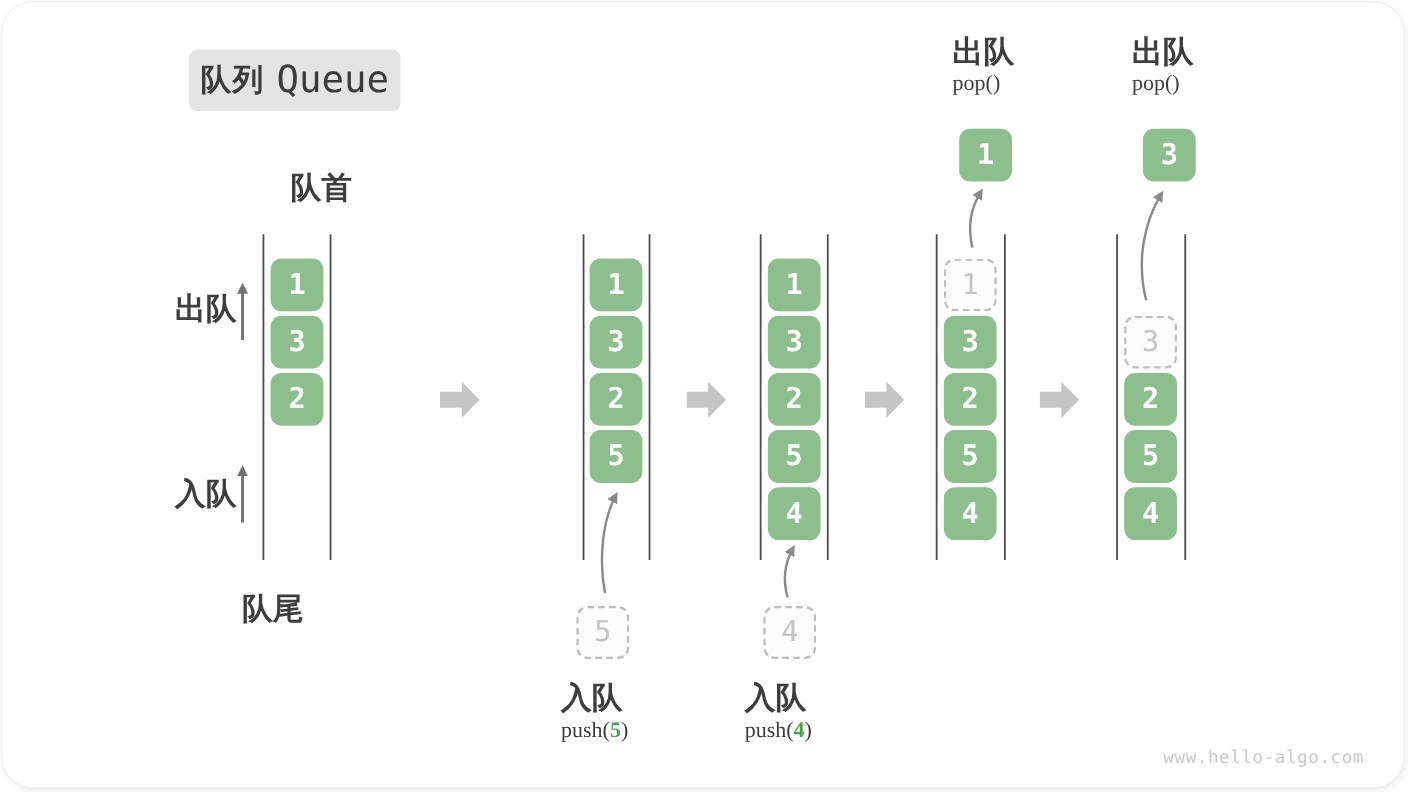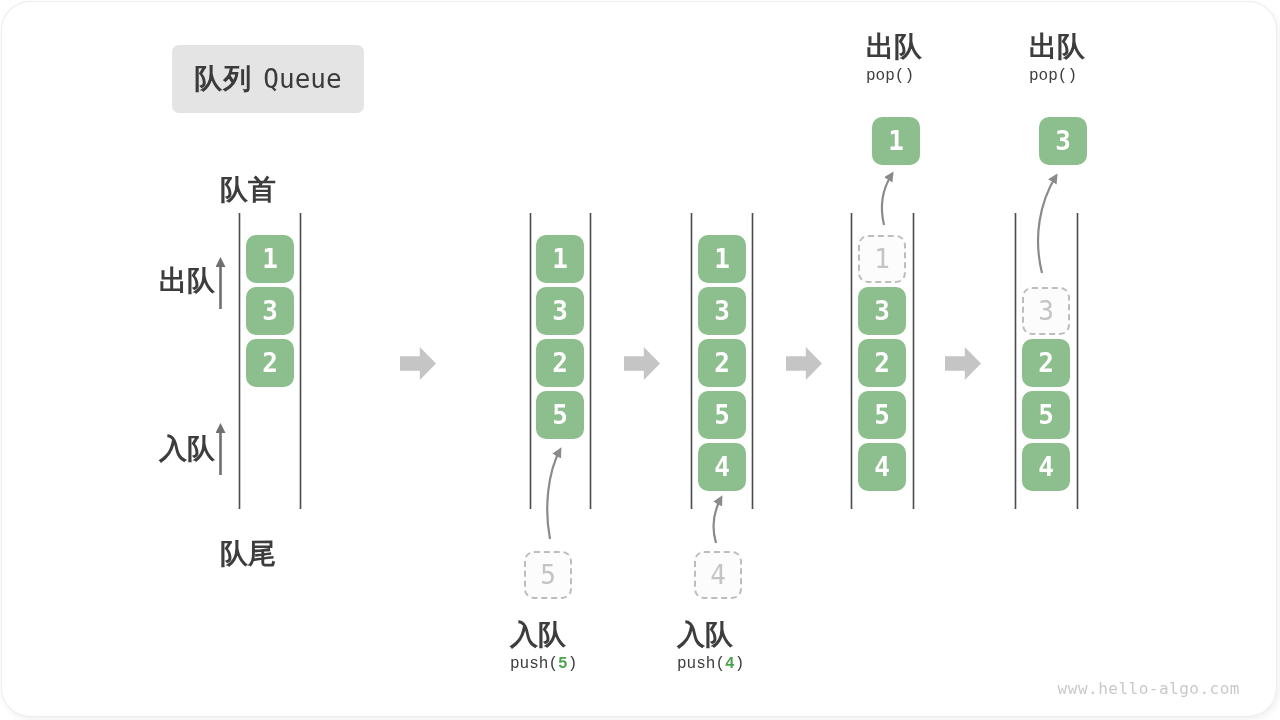--- a/index.html
+++ b/index.html
@@ -3,28 +3,28 @@
 <meta charset="utf-8">
 <style>
   html,body{margin:0;padding:0;background:#ffffff;}
   body{width:1280px;height:720px;position:relative;overflow:hidden;
        font-family:"Liberation Sans","DejaVu Sans",sans-serif;}
   .card{position:absolute;left:2px;top:2px;width:1274px;height:714px;
         background:#ffffff;border-radius:28px;
         box-shadow:0 0 0 1px #ededed,2px 3px 8px rgba(0,0,0,.07);}
   .abs{position:absolute;}
   
-  .title-box{position:absolute;left:170px;top:43px;width:192px;height:68px;
+  .title-box{position:absolute;left:170px;top:43px;width:192px;height:56px;
              background:#e4e4e4;border-radius:7px;display:flex;align-items:center;
              justify-content:center;gap:11px;}
   .title-zh{font-size:28px;font-weight:700;color:#3b3b3b;letter-spacing:1px;}
-  .title-en{font-family:"DejaVu Sans Mono",monospace;font-size:26px;color:#3b3b3b;}
+  .title-en{font-family:"DejaVu Sans Mono",monospace;font-size:34px;color:#3b3b3b;}
   
   .zh{font-weight:700;color:#3d3d3d;font-size:28px;line-height:28px;}
-  .code{font-family:Liberation Mono, monospace;font-size:16px;color:#3d3d3d;line-height:30px;}
+  .code{font-family:Liberation Serif, serif;font-size:20px;color:#3d3d3d;line-height:30px;}
   .arg{color:#4ea44e;font-weight:700;}
   
   .cell{position:absolute;width:48px;height:48px;border-radius:10px;background:#8dbe8d;
         color:#ffffff;font-family:"DejaVu Sans Mono",monospace;font-weight:700;
         font-size:26px;line-height:48px;text-align:center;box-sizing:border-box;}
   .ghost{background:#fcfcfc;border:2px dashed #bdbdbd;color:#c4c4c4;
          font-weight:400;line-height:44px;}
   
   .block-arrow{position:absolute;width:36px;height:33px;background:#c5c5c5;
     clip-path:polygon(0% 28%,55% 28%,55% 0%,100% 50%,55% 100%,55% 72%,0% 72%);}
@@ -74,21 +74,21 @@
       <path d="M882,223 C877,202 881,186 890,172" marker-end="url(#ah-light)"></path>
       <path d="M1040,271 C1031,235 1038,200 1054,174" marker-end="url(#ah-light)"></path>
     </g>
   </svg>
 
   <div class="title-box">
     <span class="title-zh">队列</span>
     <span class="title-en">Queue</span>
   </div>
 
-  <div class="abs zh" style="left:218px;top:155px;width:100px;text-align:left;margin-top:19px;">队首</div>
+  <div class="abs zh" style="left:218px;top:155px;width:100px;text-align:right;">队首</div>
   <div class="abs zh" style="left:218px;top:538px;width:100px;">队尾</div>
 
   <div class="abs zh" style="left:157px;top:265px;">出队</div>
   <div class="abs zh" style="left:157px;top:433px;">入队</div>
 
   <div class="block-arrow" style="left:398px;top:345px;"></div>
   <div class="block-arrow" style="left:622px;top:345px;"></div>
   <div class="block-arrow" style="left:784px;top:345px;"></div>
   <div class="block-arrow" style="left:943px;top:345px;"></div>
 

